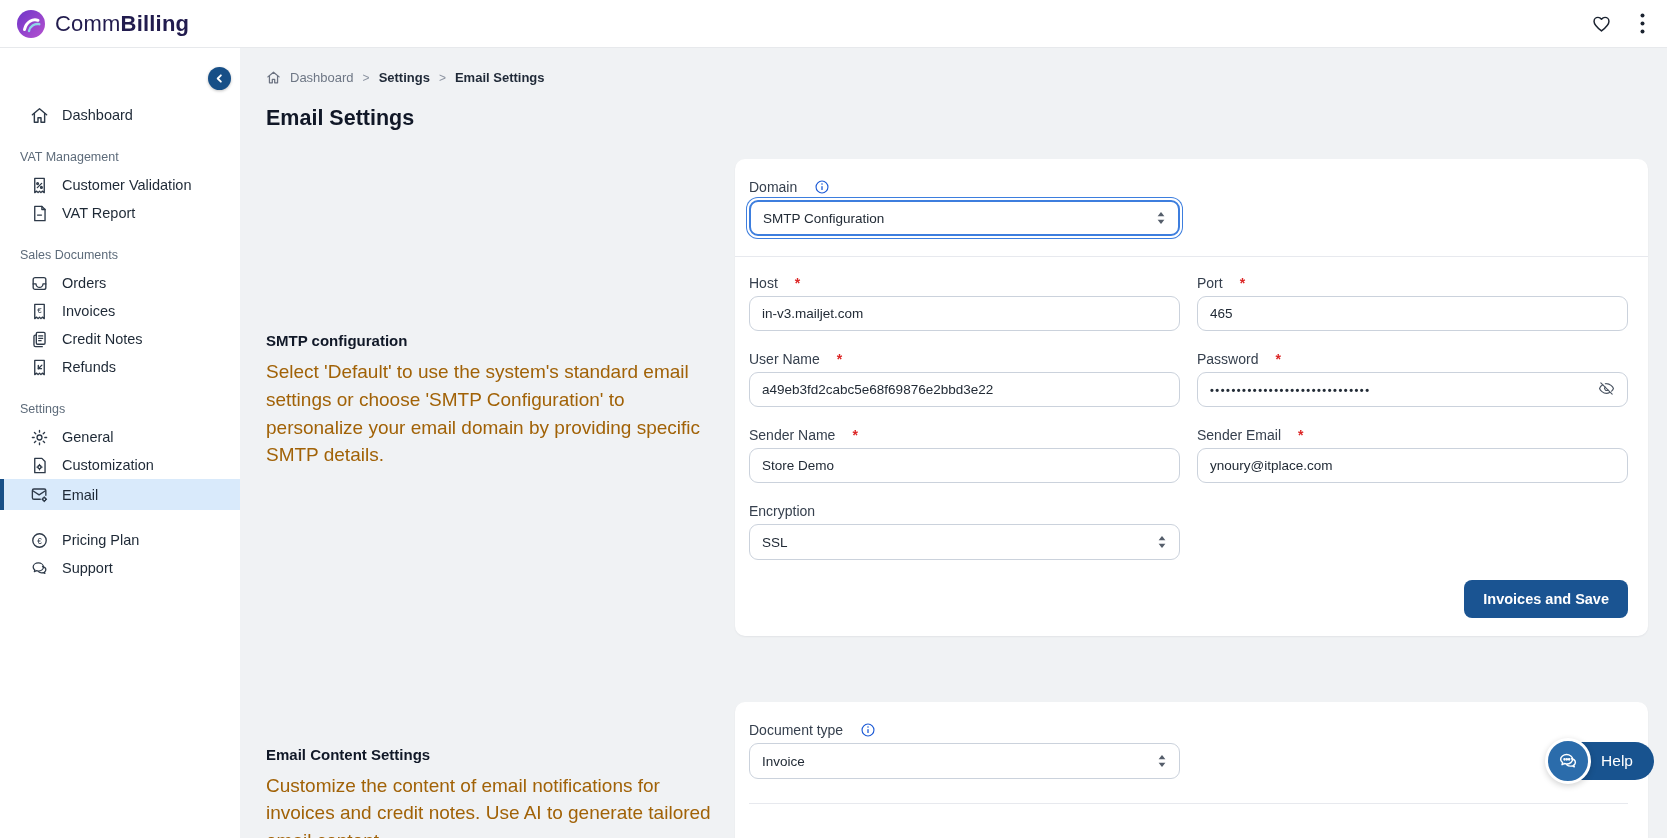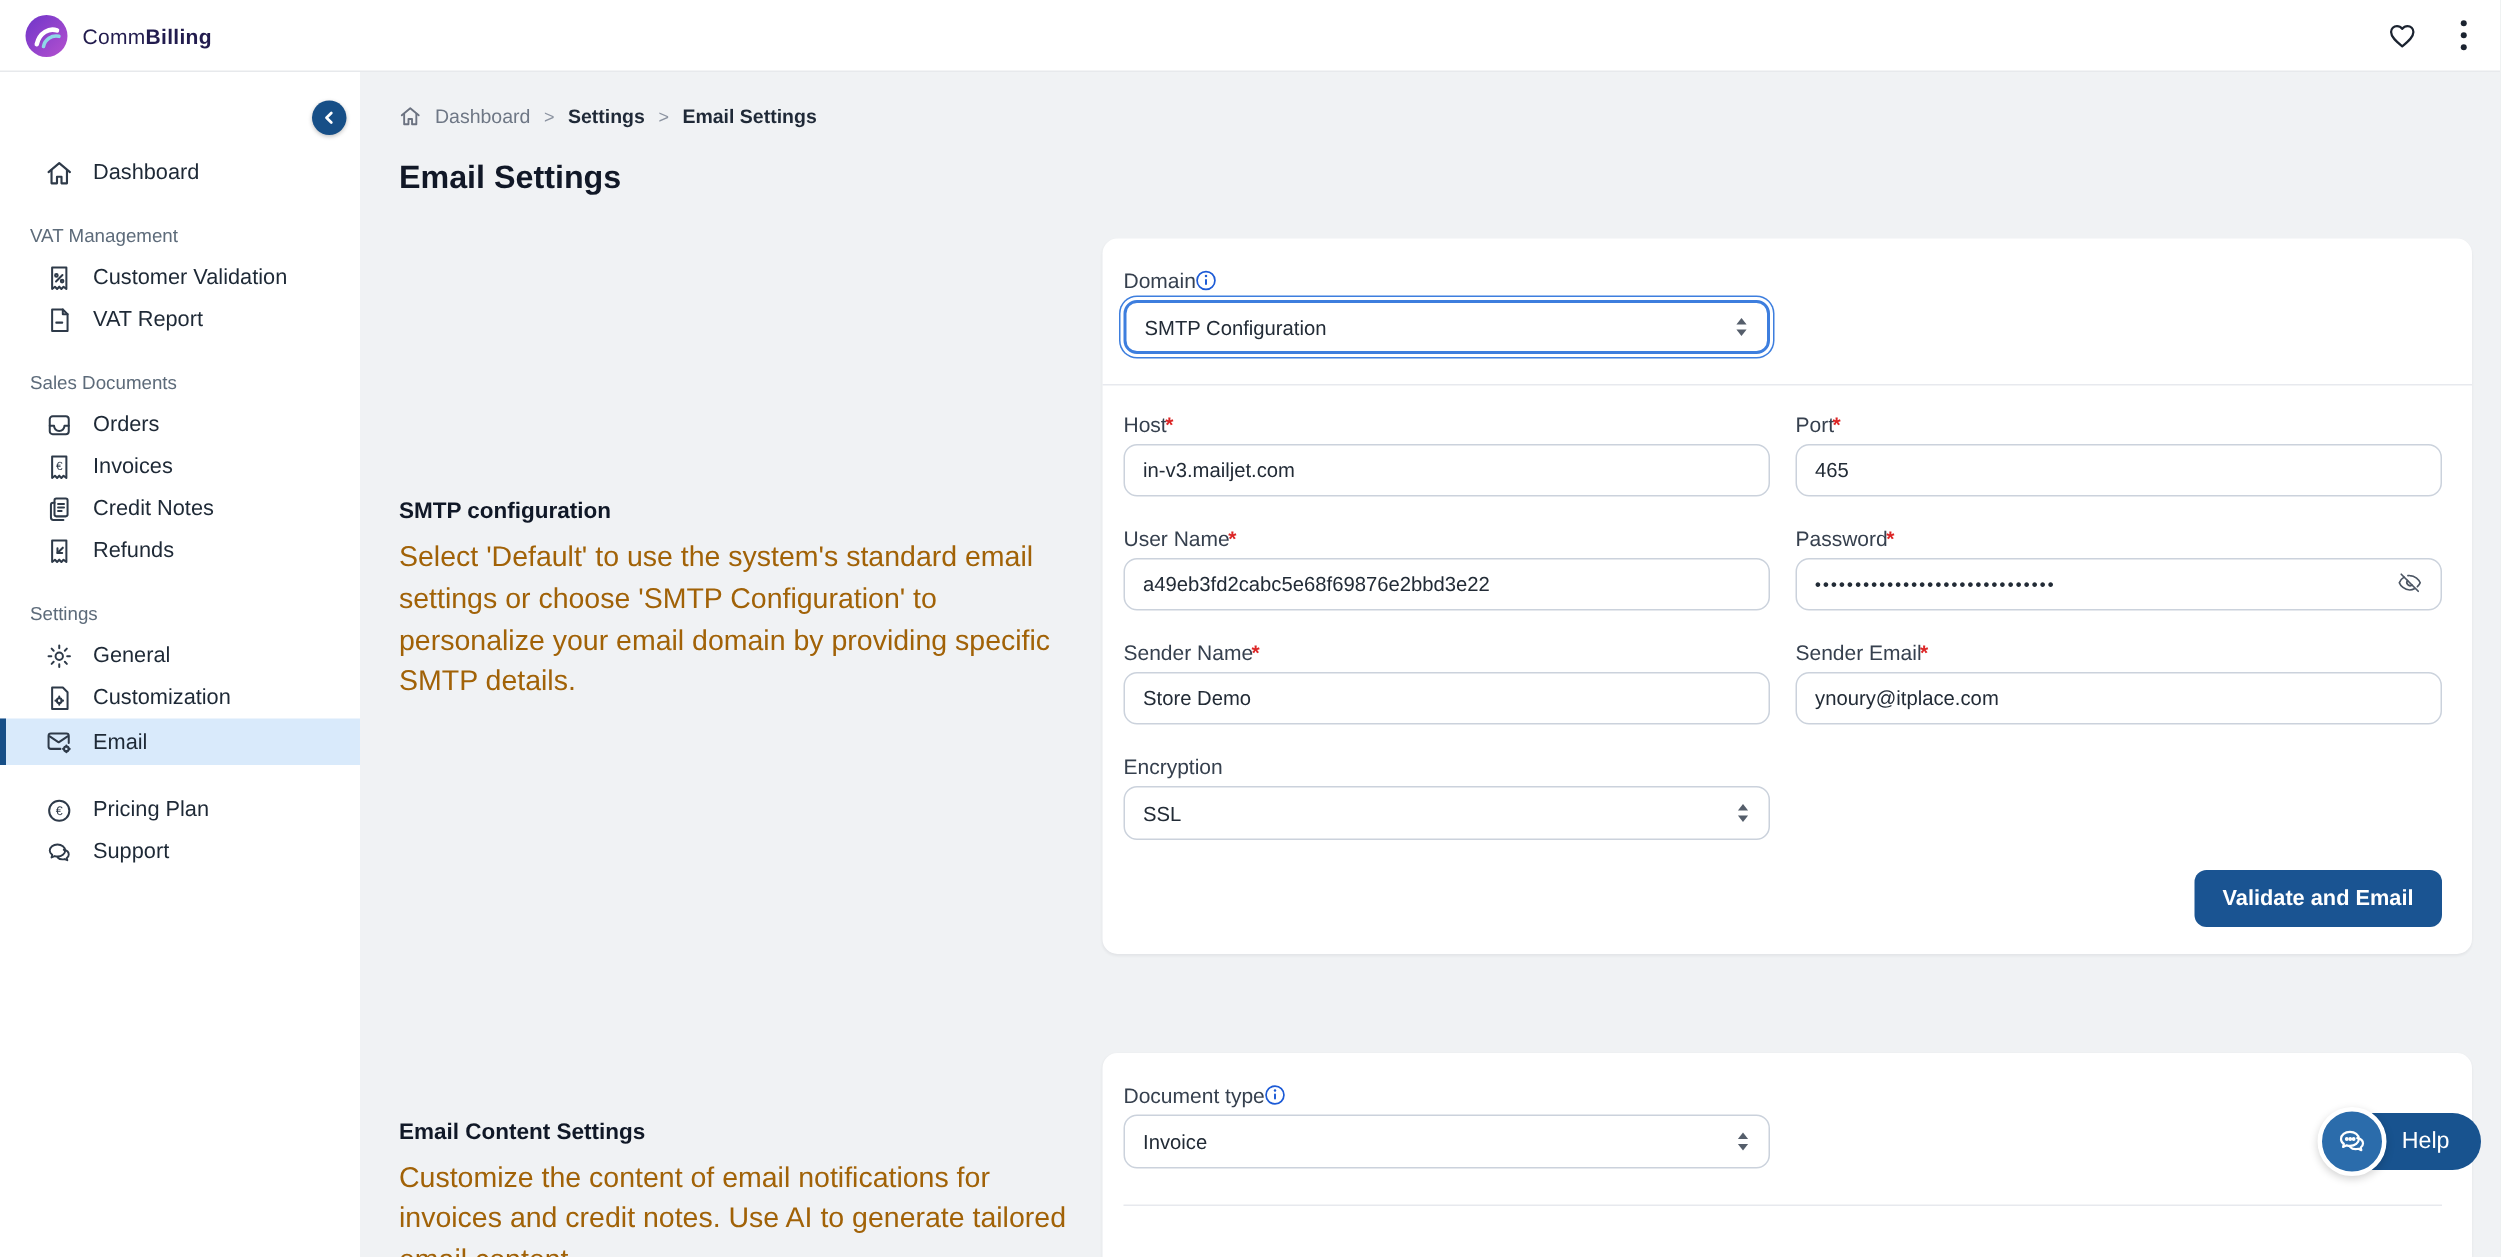--- a/index.html
+++ b/index.html
@@ -2,21 +2,21 @@
 <html><head>
 <meta charset="utf-8">
 <style>
   * { margin:0; padding:0; box-sizing:border-box; }
   body { font-family:"Liberation Sans", sans-serif; background:#e9ebee; }
   .app { position:relative; width:1667px; height:838px; overflow:hidden; background:#f0f2f4; color:#1f2937; }
 
   
   .topbar { position:absolute; top:0; left:0; right:0; height:48px; background:#fff; border-bottom:1px solid #e7e9ec; display:flex; align-items:center; padding:0 16px; z-index:10; }
   .brand { display:flex; align-items:center; gap:9px; }
-  .brand-text { font-size:14px; color:#221c4e; letter-spacing:.2px; }
+  .brand-text { font-size:22px; color:#221c4e; letter-spacing:.2px; }
   .brand-text b { font-weight:700; }
   .topbar-actions { margin-left:auto; display:flex; align-items:center; gap:28px; padding-right:6px; }
   .icon-btn { background:none; border:none; cursor:pointer; color:#1b2330; display:flex; align-items:center; }
 
   
   .sidebar { position:absolute; top:48px; left:0; bottom:0; width:240px; background:#fff; z-index:5; }
   .collapse-btn { position:absolute; top:19px; left:208px; width:23px; height:23px; border-radius:50%; background:#174f87; border:none; color:#fff; display:flex; align-items:center; justify-content:center; cursor:pointer; box-shadow:0 1px 3px rgba(0,0,0,.25); }
   .nav { padding-top:53px; }
   .nav-item { position:relative; height:28px; display:flex; align-items:center; gap:13px; padding-left:30px; font-size:14.5px; font-weight:500; color:#1e2936; cursor:pointer; }
   .nav-item .nav-ic { width:19px; height:19px; color:#2e3a49; flex:0 0 auto; display:flex; }
@@ -39,21 +39,21 @@
   .section-2 { margin-top:62px; }
   .section-left { width:445px; flex:0 0 auto; margin-right:24px; }
   .section-left h2 { margin-top:10px; font-size:15px; font-weight:700; color:#101827; }
   .section-left p { margin-top:9px; font-size:19px; line-height:1.45; color:#a16207; }
 
   .card { flex:1; background:#fff; border-radius:10px; box-shadow:0 1px 2px rgba(16,24,40,.06); padding:20px 20px 18px 14px; margin-top:4px; }
   .card-2 { height:190px; }
 
   .grid-2 { display:grid; grid-template-columns:1fr 1fr; column-gap:17px; }
   .half { width:calc(50% - 8.5px); }
-  .field-label { display:flex; align-items:center; gap:0; height:15px; font-size:14px; font-weight:500; color:#36404e; }
+  .field-label { display:flex; align-items:center; gap:18px; height:15px; font-size:14px; font-weight:500; color:#36404e; }
   .req { color:#dc2626; font-weight:700; margin-left:-1px; }
   .input, .select { margin-top:6px; height:36px; width:100%; border:1px solid #cbd2dc; border-radius:9px; background:#fff; font-family:"Liberation Sans",sans-serif; font-size:13.5px; color:#222b36; padding:0 12px; }
   .input { height:35px; }
   .select { display:flex; align-items:center; justify-content:space-between; cursor:pointer; }
   .select.focused { border:2px solid #3d7ede; box-shadow:0 0 0 2px #fff, 0 0 0 3px #3d7ede; }
   .input-wrap { position:relative; }
   .input-wrap .trail-ic { position:absolute; right:12px; top:50%; margin-top:-7px; width:19px; height:17px; color:#4b5563; background:none; border:none; cursor:pointer; display:flex; }
   .pwd { font-size:11px; letter-spacing:1.5px; font-weight:700; padding-right:40px; }
   .divider { border:none; border-top:1px solid #e7e9ee; margin:20px -20px 0 -14px; }
   .divider-inset { border:none; border-top:1px solid #e7e9ee; margin:24px 0 0 0; }
@@ -361,21 +361,21 @@
             <span>
                 <svg width="10" height="14" viewBox="0 0 10 14">
                   <path d="M5 1 8.4 5.3H1.6z" fill="#555e6b"></path>
                   <path d="M5 13 1.6 8.7h6.8z" fill="#555e6b"></path>
                 </svg>
               </span>
           </div>
         </div>
 
         <div class="btn-row">
-          <button class="primary-btn">Validate and Email</button>
+          <button class="primary-btn">Invoices and Save</button>
         </div>
       </div>
     </section>
 
     <section class="section section-2">
       <div class="section-left">
         <h2>Email Content Settings</h2>
         <p>Customize the content of email notifications for invoices and credit notes. Use AI to generate tailored email content.</p>
       </div>
 

